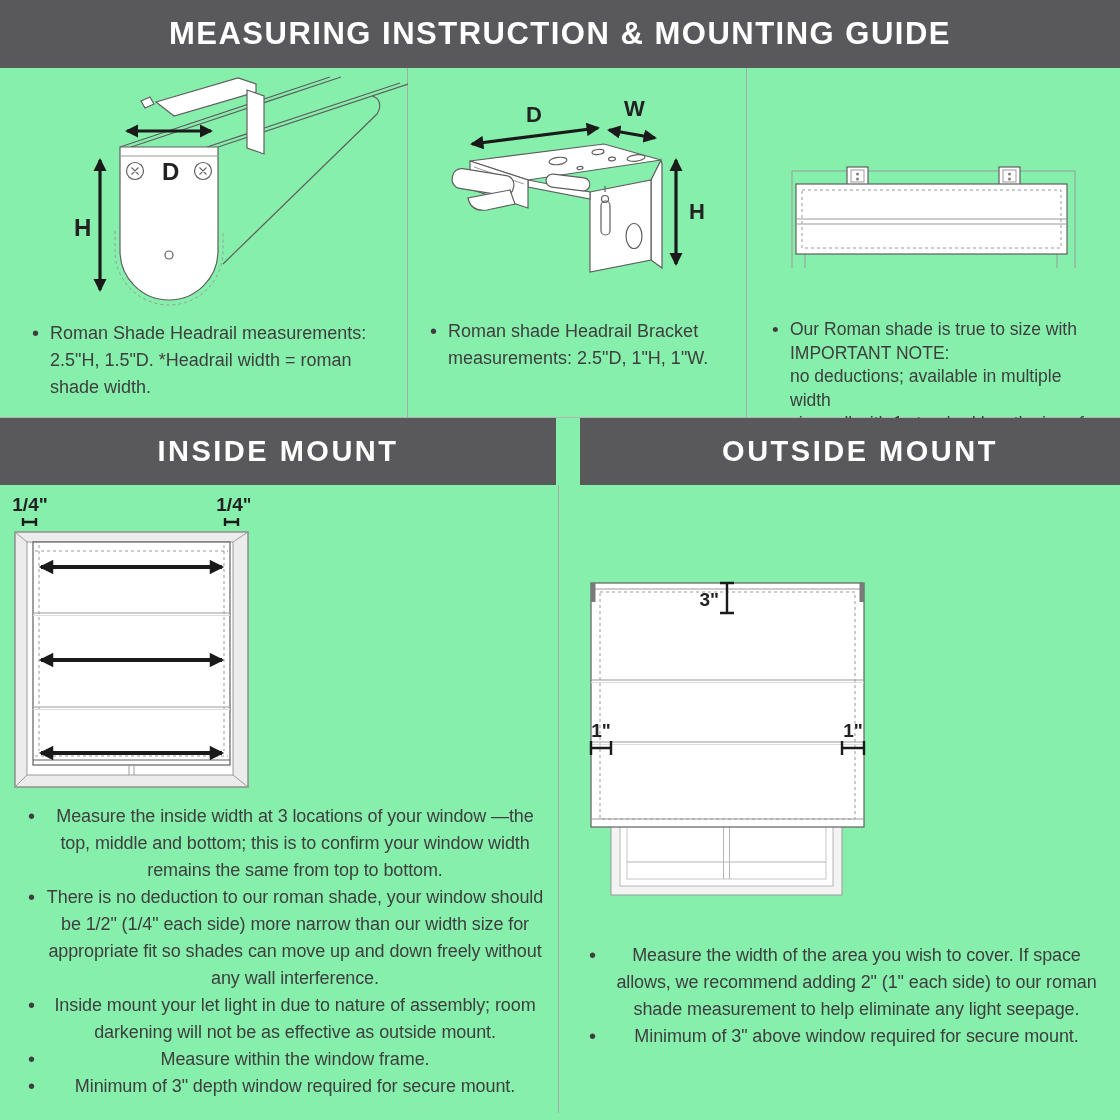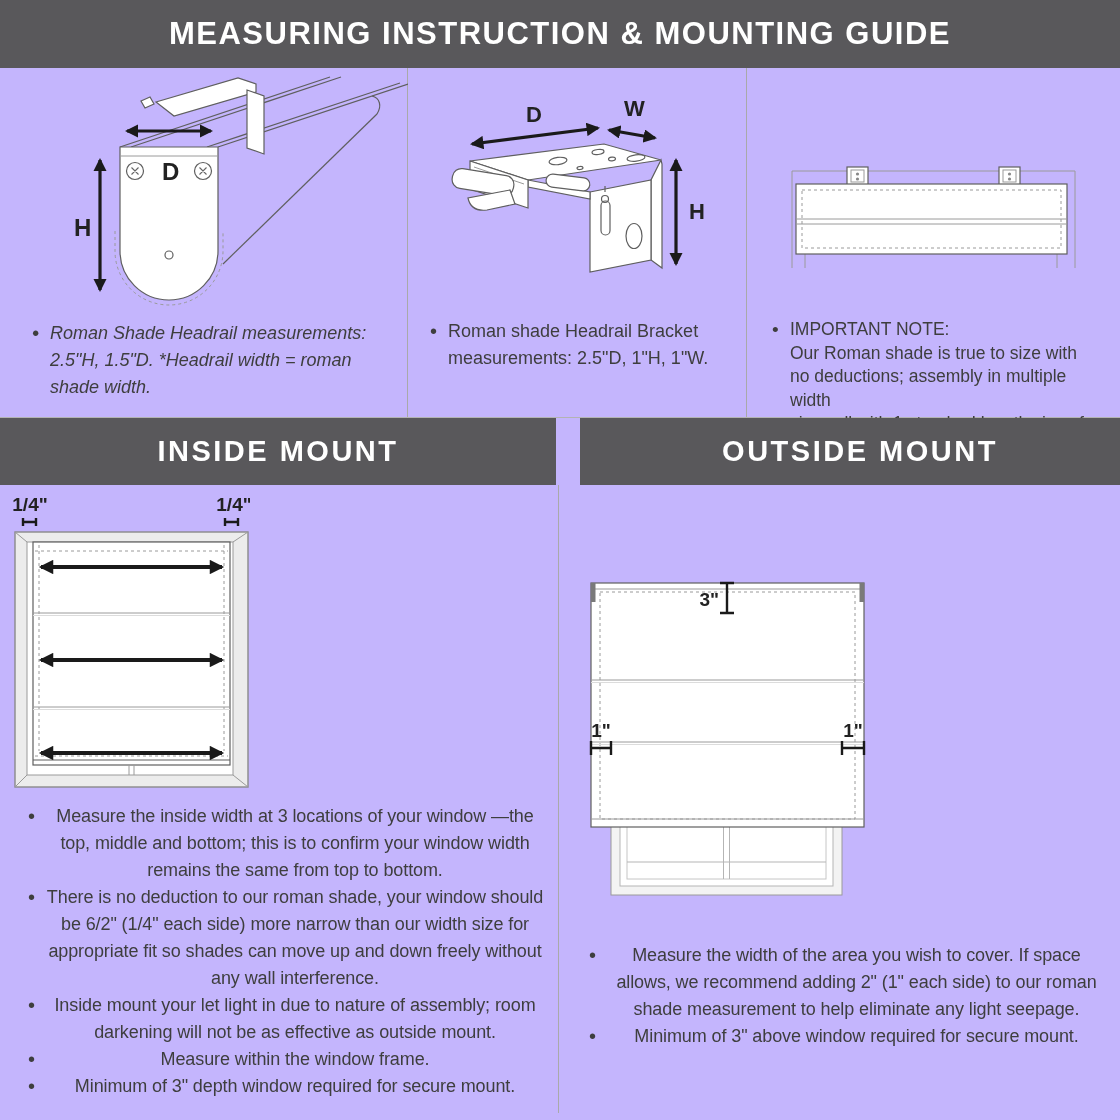--- a/index.html
+++ b/index.html
@@ -1,18 +1,18 @@
 <!DOCTYPE html>
 <html lang="en"><head>
 <meta charset="utf-8">
 <style>
   * { margin:0; padding:0; box-sizing:border-box; }
   body { background:#fff; }
   .page {
-    position:relative; width:1120px; height:1120px; background:#c4b5fd;
+    position:relative; width:1120px; height:1120px; background:#86efac;
     font-family:"Liberation Sans", sans-serif; color:#3e3e3e; overflow:hidden;
   }
   
   .main-header {
     position:absolute; top:0; left:0; width:1120px; height:68px;
     background:#59585b; display:flex; align-items:center; justify-content:center;
   }
   .main-header h1 {
     color:#fff; font-size:31px; font-weight:bold; letter-spacing:1.5px;
   }
@@ -24,21 +24,21 @@
   .panel { position:relative; height:100%; }
   .panel-headrail { width:408px; border-right:1px solid #a9a9a9; }
   .panel-bracket  { width:339px; border-right:1px solid #a9a9a9; }
   .panel-note     { width:372px; }
   .panel svg { display:block; }
   .caption {
     font-size:18px; line-height:27px; color:#3e3e3e;
     position:relative; padding-left:20px;
   }
   .caption::before { content:"\2022"; position:absolute; left:2px; top:0; font-size:20px; }
-  .panel-headrail .caption { margin:2px 18px 0 30px;font-style:italic; }
+  .panel-headrail .caption { margin:2px 18px 0 30px; }
   .panel-bracket  .caption { margin:0 20px 0 20px; max-width:320px; }
   .panel-note .note-block { margin:0 14px 0 24px; font-size:17.5px; line-height:23.5px; position:relative; padding-left:19px; }
   .panel-note .note-block::before { content:"\2022"; position:absolute; left:1px; top:0; font-size:19px; }
   
   .section-bars { position:absolute; top:418px; left:0; width:1120px; height:77px; }
   .bar {
     position:absolute; top:0; height:67px; background:#59585b;
     display:flex; align-items:center; justify-content:center;
   }
   .bar-inside  { left:0; width:556px; }
@@ -191,23 +191,23 @@
           <rect x="256" y="102" width="13" height="12" class="lite" stroke="#bbb"></rect>
           <circle cx="262.5" cy="106" r="1.6" fill="#888"></circle>
           <circle cx="262.5" cy="111" r="1.6" fill="#888"></circle>
         </g>
 
         <rect x="49" y="116" width="271" height="70" class="ofill"></rect>
         <rect x="55" y="122" width="259" height="58" class="dash"></rect>
         <path class="lite" d="M49,151 H320 M49,156 H320"></path>
       </svg>
       <div class="note-block">
+        <div>Our Roman shade is true to size with</div>
         <div>IMPORTANT NOTE:</div>
-        <div>Our Roman shade is true to size with</div>
-        <div>no deductions; assembly in multiple width</div>
+        <div>no deductions; available in multiple width</div>
         <div>sizes all with 1 standard length size of 64".</div>
       </div>
     </div>
   </div>
 
   <div class="section-bars">
     <div class="bar bar-inside">
       <span>INSIDE MOUNT</span>
     </div>
     <div class="bar bar-outside">
@@ -248,21 +248,21 @@
         <path class="lite" d="M129,270 V280 M134,270 V280"></path>
 
         <g>
           <line class="arrow-thick" x1="41" y1="72" x2="222" y2="72" marker-start="url(#ah3)" marker-end="url(#ah3)"></line>
           <line class="arrow-thick" x1="41" y1="165" x2="222" y2="165" marker-start="url(#ah3)" marker-end="url(#ah3)"></line>
           <line class="arrow-thick" x1="41" y1="258" x2="222" y2="258" marker-start="url(#ah3)" marker-end="url(#ah3)"></line>
         </g>
       </svg>
       <ul class="bullets">
         <li>Measure the inside width at 3 locations of your window —the top, middle and bottom; this is to confirm your window width remains the same from top to bottom.</li>
-        <li>There is no deduction to our roman shade, your window should be 6/2" (1/4" each side) more narrow than our width size for appropriate fit so shades can move up and down freely without any wall interference.</li>
+        <li>There is no deduction to our roman shade, your window should be 1/2" (1/4" each side) more narrow than our width size for appropriate fit so shades can move up and down freely without any wall interference.</li>
         <li>Inside mount your let light in due to nature of assembly; room darkening will not be as effective as outside mount.</li>
         <li>Measure within the window frame.</li>
         <li>Minimum of 3" depth window required for secure mount.</li>
       </ul>
     </div>
 
     <div class="col col-outside">
       <svg class="outside-diagram" viewBox="0 0 340 340" width="340" height="340">
 
         <g>

